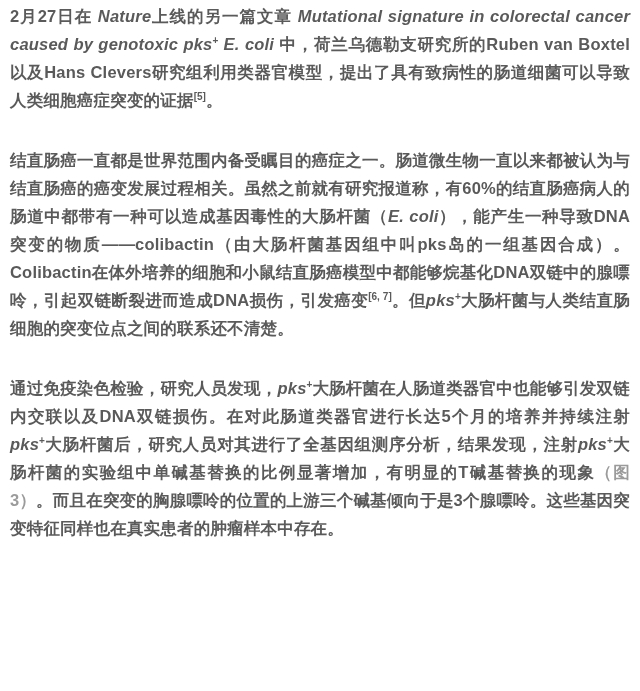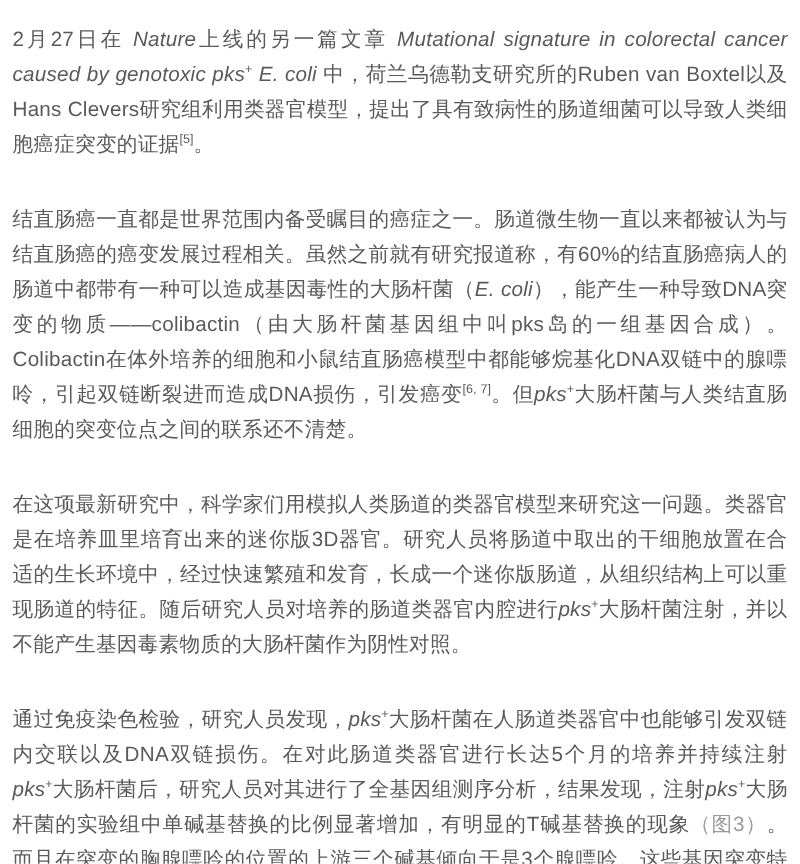--- a/index.html
+++ b/index.html
@@ -17,36 +17,36 @@
     box-sizing: border-box;
     width: 640px;
     padding: 2px 10px 0 10px;
     font-size: 16.5px;
     line-height: 28px;
     text-align: justify;
     text-justify: inter-ideograph;
     letter-spacing: 0.2px;
   }
   .article p {
-    margin: 16px 0 32px 0;
+    margin: 0 0 32px 0;
+    font-weight: bold;
   }
   .article p:last-child {
     margin-bottom: 0;
   }
   .run-n { font-style: normal; }
   .run-i { font-style: italic; }
   .run-sup {
     font-size: 10px;
     vertical-align: super;
     line-height: 0;
     letter-spacing: 0;
   }
   .run-fig { font-style: normal; }
 </style>
 </head>
 <body style="background: rgb(255, 255, 255);">
 
 <div class="article" style="color: rgb(90, 90, 90);">
     <p><span class="run-n">2月27日在 </span><span class="run-i">Nature</span><span class="run-n">上线的另一篇文章 </span><span class="run-i">Mutational signature in colorectal cancer caused by genotoxic pks</span><span class="run-sup">+</span><span class="run-i"> E. coli</span><span class="run-n"> 中，荷兰乌德勒支研究所的Ruben van Boxtel以及Hans Clevers研究组利用类器官模型，提出了具有致病性的肠道细菌可以导致人类细胞癌症突变的证据</span><span class="run-sup">[5]</span><span class="run-n">。</span></p>
     <p><span class="run-n">结直肠癌一直都是世界范围内备受瞩目的癌症之一。肠道微生物一直以来都被认为与结直肠癌的癌变发展过程相关。虽然之前就有研究报道称，有60%的结直肠癌病人的肠道中都带有一种可以造成基因毒性的大肠杆菌（</span><span class="run-i">E. coli</span><span class="run-n">），能产生一种导致DNA突变的物质——colibactin（由大肠杆菌基因组中叫pks岛的一组基因合成）。Colibactin在体外培养的细胞和小鼠结直肠癌模型中都能够烷基化DNA双链中的腺嘌呤，引起双链断裂进而造成DNA损伤，引发癌变</span><span class="run-sup">[6, 7]</span><span class="run-n">。但</span><span class="run-i">pks</span><span class="run-sup">+</span><span class="run-n">大肠杆菌与人类结直肠细胞的突变位点之间的联系还不清楚。</span></p>
-    <p><span class="run-n">在这项最新研究中，科学家们用模拟人类肠道的类器官模型来研究这一问题。类器官是在培养皿里培育出来的迷你版3D器官。研究人员将肠道中取出的干细胞放置在合适的生长环境中，经过快速繁殖和发育，长成一个迷你版肠道，从组织结构上可以重现肠道的特征。随后研究人员对培养的肠道类器官内腔进行</span><span class="run-i">pks</span><span class="run-sup">+</span><span class="run-n">大肠杆菌注射，并以不能产生基因毒素物质的大肠杆菌作为阴性对照。</span></p>
     <p><span class="run-n">通过免疫染色检验，研究人员发现，</span><span class="run-i">pks</span><span class="run-sup">+</span><span class="run-n">大肠杆菌在人肠道类器官中也能够引发双链内交联以及DNA双链损伤。在对此肠道类器官进行长达5个月的培养并持续注射</span><span class="run-i">pks</span><span class="run-sup">+</span><span class="run-n">大肠杆菌后，研究人员对其进行了全基因组测序分析，结果发现，注射</span><span class="run-i">pks</span><span class="run-sup">+</span><span class="run-n">大肠杆菌的实验组中单碱基替换的比例显著增加，有明显的T碱基替换的现象</span><span class="run-fig" style="color: rgb(155, 155, 155);">（图3）</span><span class="run-n">。而且在突变的胸腺嘌呤的位置的上游三个碱基倾向于是3个腺嘌呤。这些基因突变特征同样也在真实患者的肿瘤样本中存在。</span></p>
   </div>
 
 </body></html>

